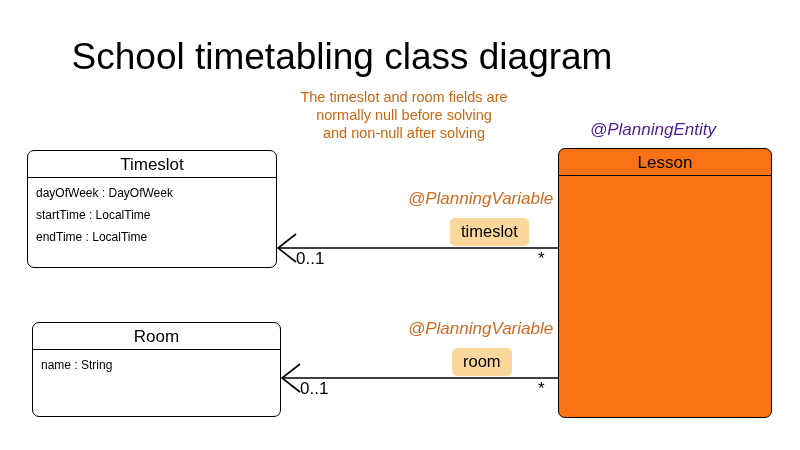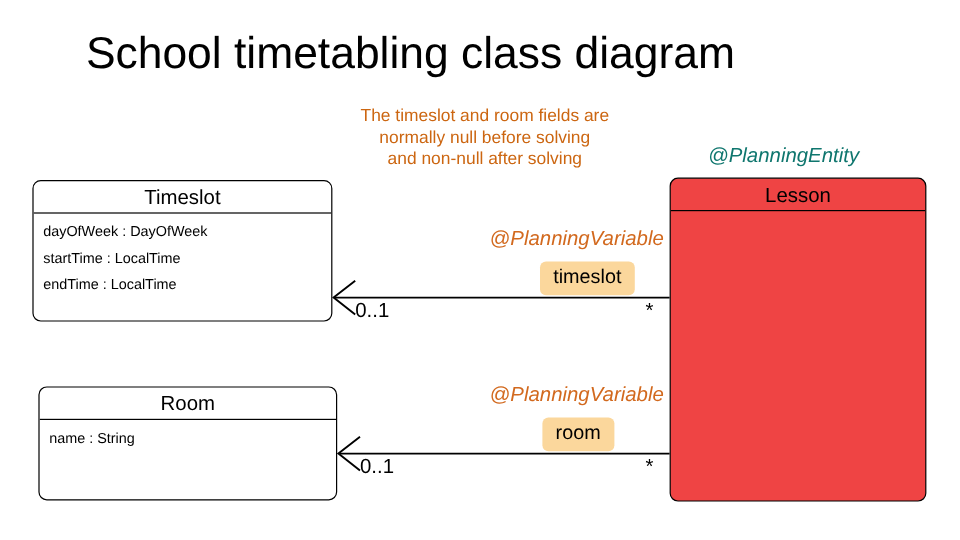--- a/index.html
+++ b/index.html
@@ -20,21 +20,21 @@
     position: absolute;
     left: 0; top: 0;
     width: 800px;
     height: 450px;
   }
 
   
   #diagram-title {
     position: absolute;
     left: 0;
-    top: 22px;
+    top: 34px;
     width: 684px;
     text-align: center;
     font-size: 37px;
     line-height: 46px;
     font-weight: 400;
     color: #000000;
     white-space: nowrap;
   }
 
   
@@ -60,21 +60,21 @@
 
   
   .uml-class {
     position: absolute;
     box-sizing: border-box;
     border: 1.6px solid #000000;
     border-radius: 7px;
     background: #ffffff;
     overflow: hidden;
   }
-  .uml-class.is-entity { background: #ef4444; }
+  .uml-class.is-entity { background: #f97316; }
 
   .uml-class-name {
     text-align: center;
     font-size: 17px;
     line-height: 25px;
     padding-top: 1px;
     white-space: nowrap;
   }
   .uml-class-divider {
     height: 0;
@@ -90,21 +90,21 @@
   }
 
   
   .stereotype {
     position: absolute;
     font-style: italic;
     font-size: 17px;
     line-height: 22px;
     white-space: nowrap;
   }
-  .stereotype.entity-stereotype { color: #0f766e; }
+  .stereotype.entity-stereotype { color: #4c1d95; }
   .stereotype.variable-stereotype { color: #d2691e; margin-left: 40px; }
 
   
   .role-badge {
     position: absolute;
     background: #fbd79c;
     border-radius: 5px;
     font-size: 16.5px;
     line-height: 25px;
     padding: 1px 11px 2px 11px;

